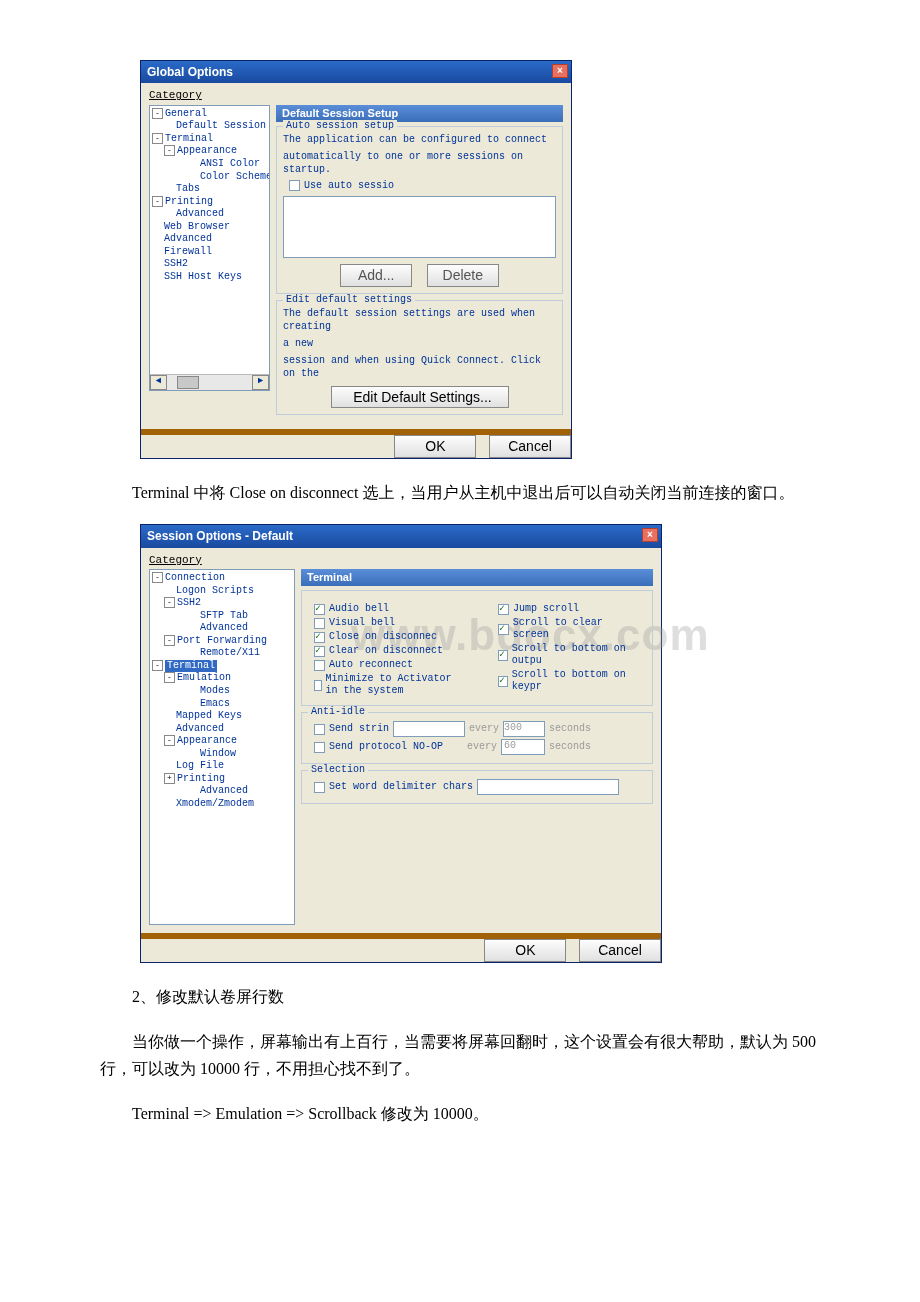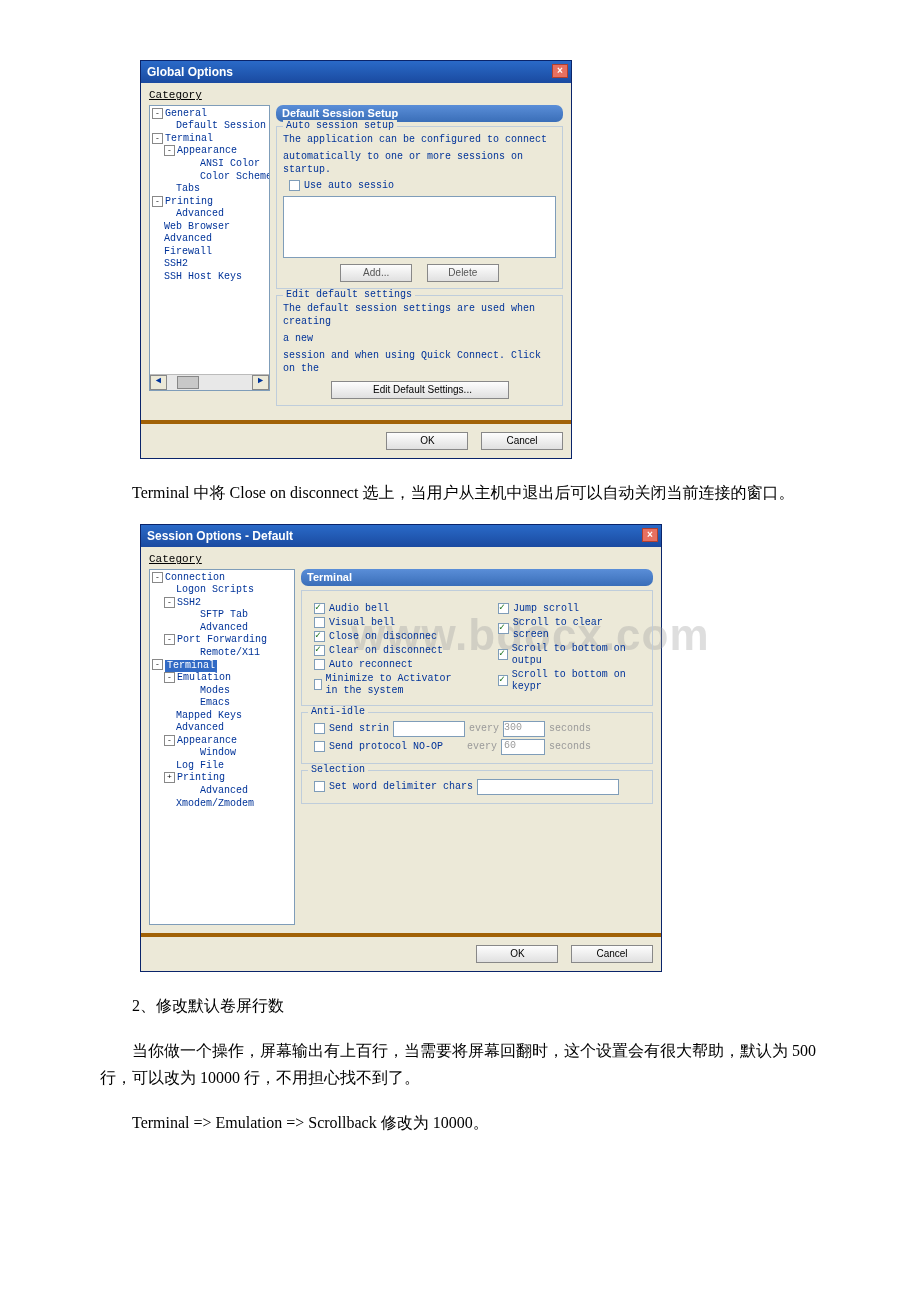--- a/index.html
+++ b/index.html
@@ -127,21 +127,20 @@
 
   .right-pane { flex: 1; }
   .panel-head {
     background: linear-gradient(#5a8ed8, #3a6eb8);
     color: #fff;
     font-weight: bold;
     font-size: 11px;
     padding: 2px 6px;
     margin-bottom: 4px;
     font-family: Tahoma, sans-serif;
-    border-radius: 7px;
   }
   .groupbox {
     border: 1px solid #bfcddb;
     padding: 6px;
     margin-bottom: 6px;
     position: relative;
   }
   .group-title {
     position: absolute;
     top: -7px;
@@ -187,40 +186,39 @@
     border: 1px solid #7f9db9;
     background: #fff;
     height: 60px;
     margin-top: 4px;
   }
   .btn {
     display: inline-block;
     border: 1px solid #888;
     background: linear-gradient(#fdfdfd, #e0e0e0);
     padding: 2px 10px;
-    font-size: 10px;
+    font-size: 14px;
     color: #555;
     font-family: Tahoma, sans-serif;
     text-align: center;
     min-width: 50px;
   }
   .btn.enabled { color: #000; }
   .btn-row { text-align: center; margin-top: 6px; }
   .btn-row .btn { margin: 0 4px; }
   .edit-def-btn {
     display:block;
     margin: 6px auto 0 auto;
     width: 150px;
     padding-left: 16px;
   }
 
   .footer-btns {
     text-align: right;
-    padding: 8px;
-    border-top: 4px solid #a16207;
+    border-top: 6px solid #a16207;
     background: #ece9d8;
   }
   .footer-btns .btn {
     min-width: 60px;
     margin-left: 6px;
     color:#000;
   }
 
   
   .chk-cols {

